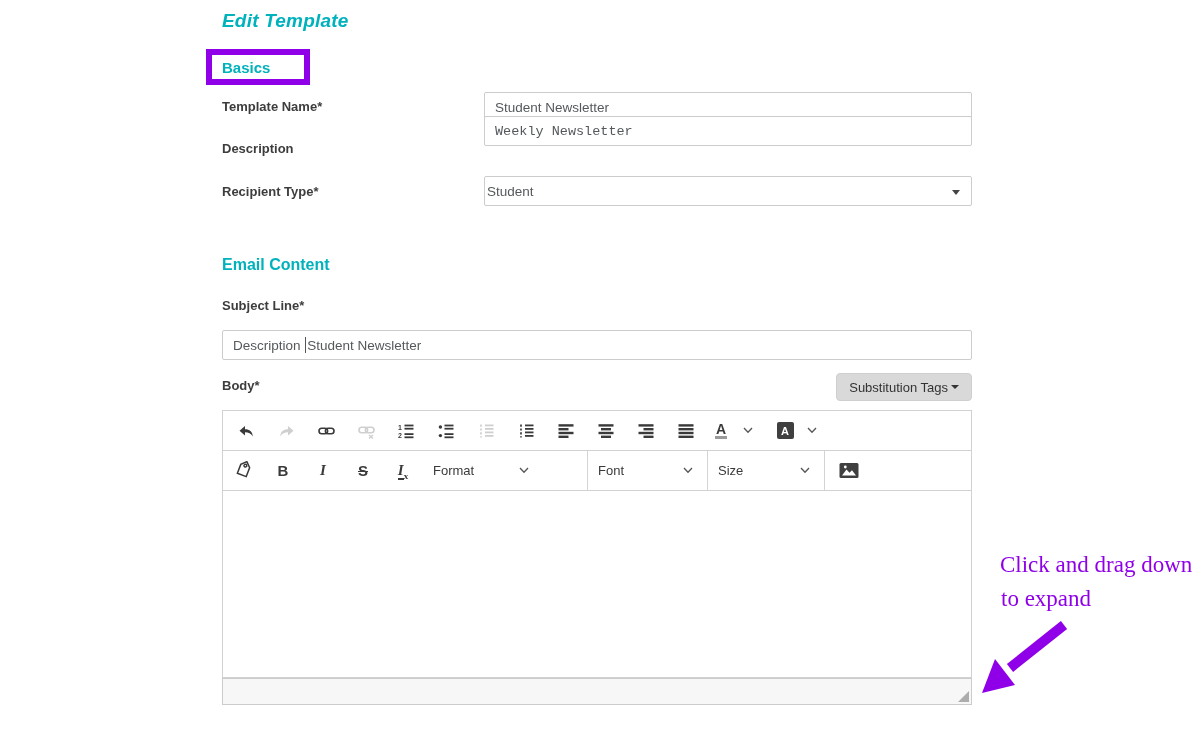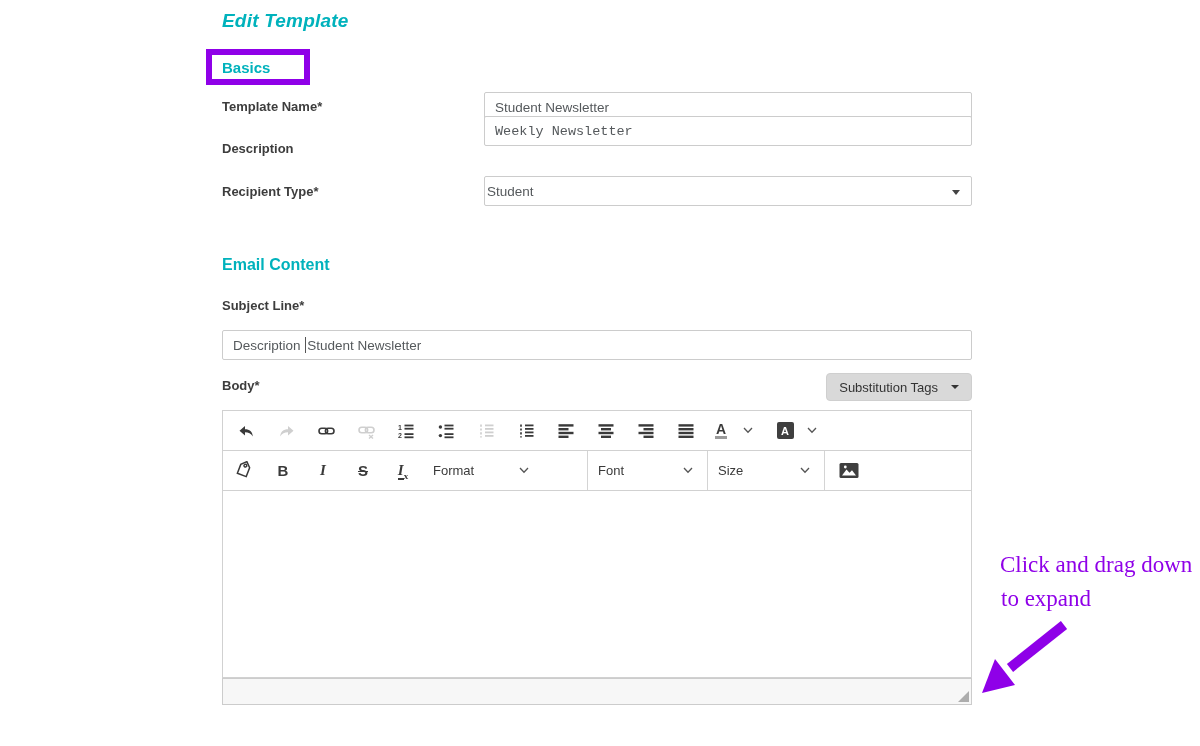--- a/index.html
+++ b/index.html
@@ -21,21 +21,21 @@
   .sm-input{left:484px;width:488px;height:30px;}
   .select-box{left:484px;top:176px;width:488px;height:30px;box-sizing:border-box;border:1px solid #ccc;
     border-radius:2px;display:flex;align-items:center;padding:0 2px;font-size:13.5px;color:#55595c;cursor:pointer;}
   .select-caret{position:absolute;right:11px;top:13px;width:0;height:0;
     border-left:4.5px solid transparent;border-right:4.5px solid transparent;border-top:5px solid #444;}
   .subject-box{left:222px;top:330px;width:750px;height:30px;box-sizing:border-box;border:1px solid #ccc;
     border-radius:2px;display:flex;align-items:center;padding:0 10px;font-size:13.5px;color:#55595c;}
   .text-caret{display:inline-block;width:1px;height:16px;background:#555;margin:0 1px;}
   
   .subtags-btn{right:228px;top:373px;height:28px;box-sizing:border-box;background:#d9d9d9;border:1px solid #cfcfcf;
-    border-radius:4px;display:flex;align-items:center;gap:13px;padding:0 12px;font-size:13px;color:#333;cursor:pointer;}
+    border-radius:4px;display:flex;align-items:center;gap:3px;padding:0 12px;font-size:13px;color:#333;cursor:pointer;}
   .btn-caret{width:0;height:0;border-left:4px solid transparent;border-right:4px solid transparent;border-top:4.5px solid #333;}
   
   .editor{left:222px;top:410px;width:750px;box-sizing:border-box;border:1px solid #d1d1d1;background:#fff;}
   .tb-row{display:flex;align-items:center;height:39px;border-bottom:1px solid #d1d1d1;}
   .tb-row1{padding-left:3px;}
   .tb-btn{width:40px;height:39px;display:flex;align-items:center;justify-content:center;cursor:pointer;}
   .tb-chev{width:24px;height:39px;display:flex;align-items:center;justify-content:center;cursor:pointer;}
   .narrow{width:30px;}
   .sp10{width:10px;}
   .abox{width:17px;height:17px;background:#3f3f3f;border-radius:2px;color:#fff;font-size:11px;font-weight:700;

